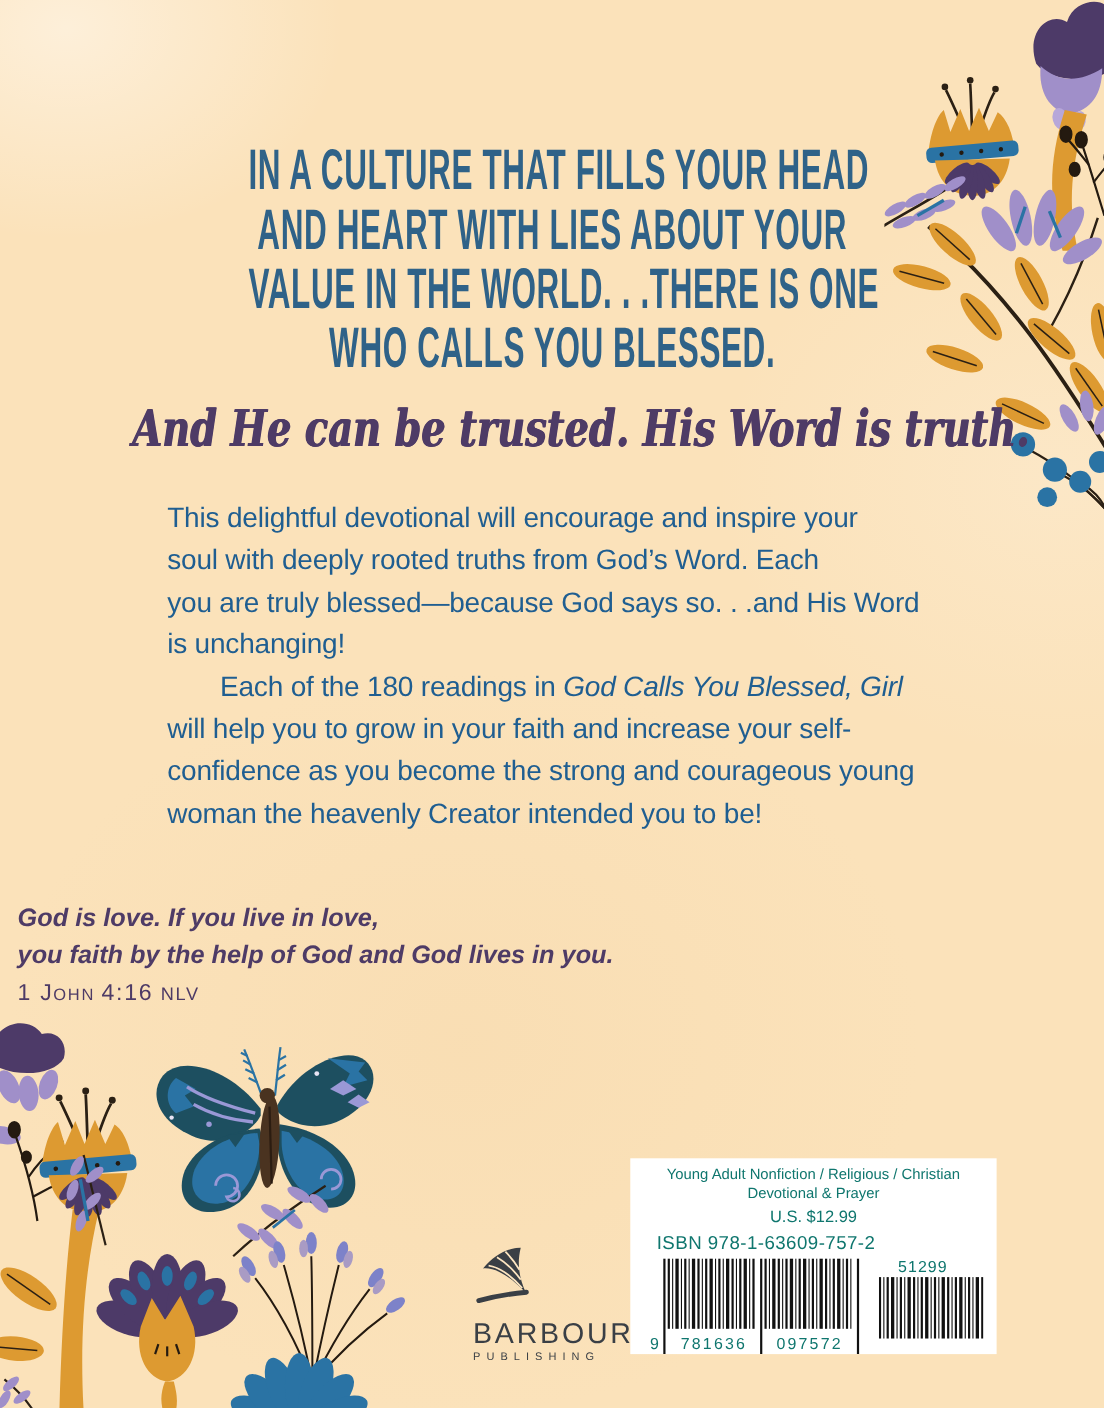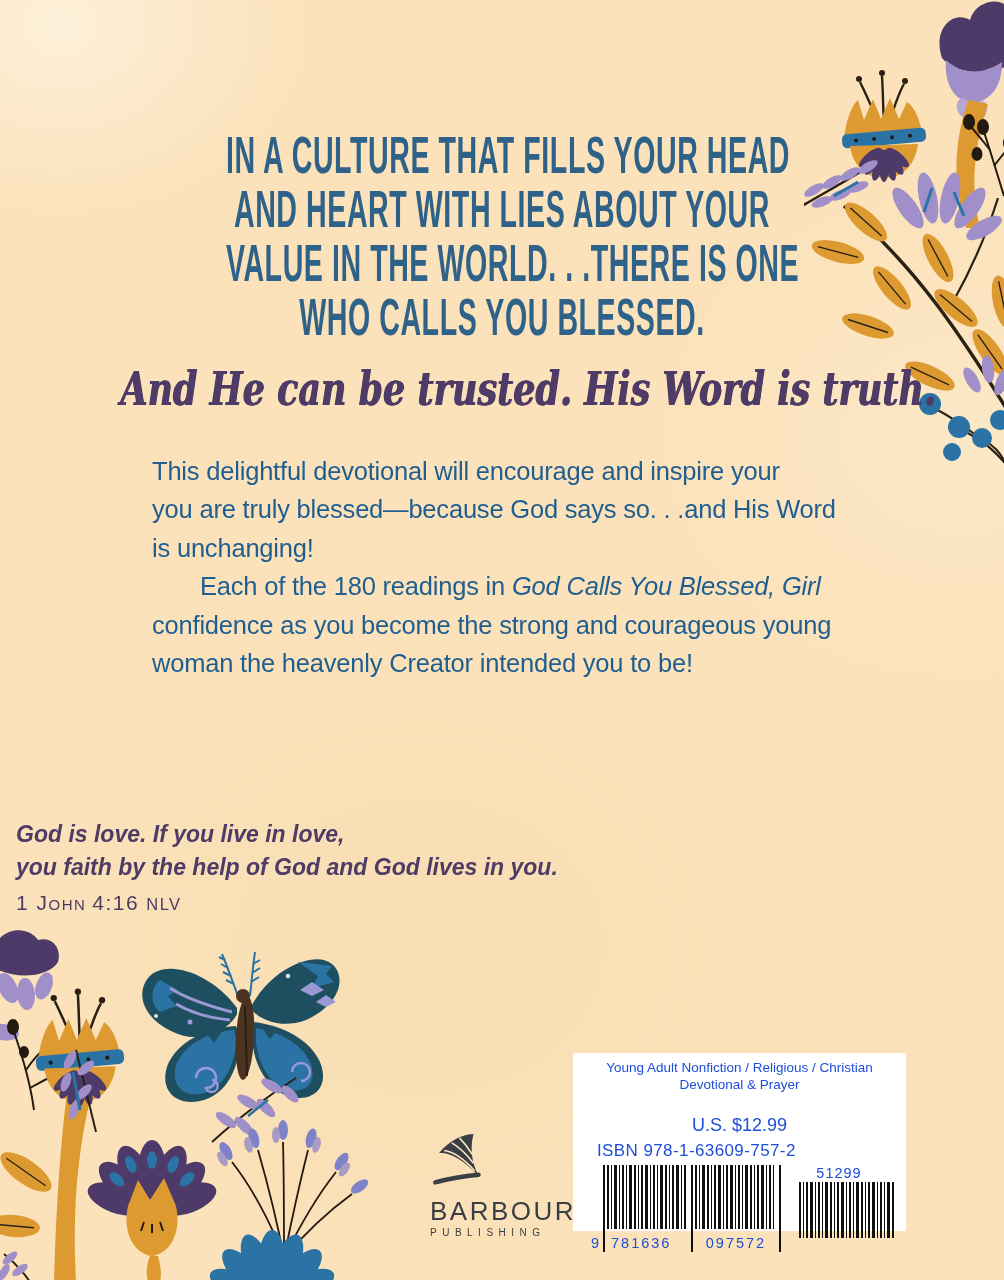--- a/index.html
+++ b/index.html
@@ -34,30 +34,30 @@
   .quote-ref{margin-top:7px;font:400 21px/24px "Liberation Sans",sans-serif;
     font-style:normal;letter-spacing:1.5px}
   .ref-book{font-variant:small-caps}
   .ref-verse{margin-left:6px}
   .ref-tr{margin-left:7px;font-size:16.5px}
 
   .publisher{position:absolute;left:430px;top:1134px;width:140px;color:#3a3f45}
   .pub-name{font:400 26px/28px "Liberation Sans",sans-serif;letter-spacing:2.5px;margin-top:3px}
   .pub-sub{font:400 10px/12px "Liberation Sans",sans-serif;letter-spacing:5.5px;margin-top:2px}
 
-  .panel{position:absolute;left:573px;top:1053px;width:333px;height:178px;background:#fff;color:#1d4ed8}
+  .panel{position:absolute;left:573px;top:1053px;width:333px;height:178px;background:#fff;color:#0f766e}
   .bc-cat{text-align:center;font-size:13.5px;line-height:16.5px;padding-top:7px}
-  .bc-price{text-align:center;font-size:18px;margin-top:22px}
+  .bc-price{text-align:center;font-size:15px;margin-top:5px}
   .bc-isbn{font-size:17px;margin:5px 0 4px 24px;letter-spacing:.4px}
   .bc-row{display:flex;align-items:flex-start;padding-left:18px;margin-top:2px}
   .bc-main{position:relative;width:192px;height:87px}
   .bc-digits{position:absolute;bottom:0;left:0;width:100%;height:18px;font-size:14.5px}
   .bc-digits span{position:absolute;bottom:1px}
   .d-first{left:0}
-  .d-g1{left:20px;width:76px;text-align:left;letter-spacing:2px}
+  .d-g1{left:20px;width:76px;text-align:center;letter-spacing:2px}
   .d-g2{left:106px;width:78px;text-align:center;letter-spacing:2px}
   .bc-side{margin-left:16px;width:80px}
   .bc-code{text-align:center;font-size:14.5px;line-height:17px;letter-spacing:1px}
 </style>
 </head>
 <body>
 
 <div class="page">
 
   <svg class="fl-tr" viewBox="0 0 200 470" aria-hidden="true">
@@ -386,23 +386,25 @@
     <div>IN A CULTURE THAT FILLS YOUR HEAD</div>
     <div>AND HEART WITH LIES ABOUT YOUR</div>
     <div>VALUE IN THE WORLD. . .THERE IS ONE</div>
     <div>WHO CALLS YOU BLESSED.</div>
   </div>
 
   <div class="tagline">And He can be trusted. His Word is truth.</div>
 
   <div class="body-copy">
     <span class="line">This delightful devotional will encourage and inspire your</span>
+    <span class="line">soul with deeply rooted truths from God’s Word. Each</span>
     <span class="line">you are truly blessed—because God says so. . .and His Word</span>
     <span class="line">is unchanging!</span>
     <span class="line indent"><span>Each of the 180 readings in </span><em>God Calls You Blessed, Girl</em></span>
+    <span class="line">will help you to grow in your faith and increase your self-</span>
     <span class="line">confidence as you become the strong and courageous young</span>
     <span class="line">woman the heavenly Creator intended you to be!</span>
   </div>
 
   <div class="quote">
     <span class="q-line">God is love. If you live in love,</span>
     <span class="q-line">you faith by the help of God and God lives in you.</span>
     <div class="quote-ref">
       <span class="ref-book">1 John</span><span class="ref-verse">4:16</span><span class="ref-tr">NLV</span>
     </div>

